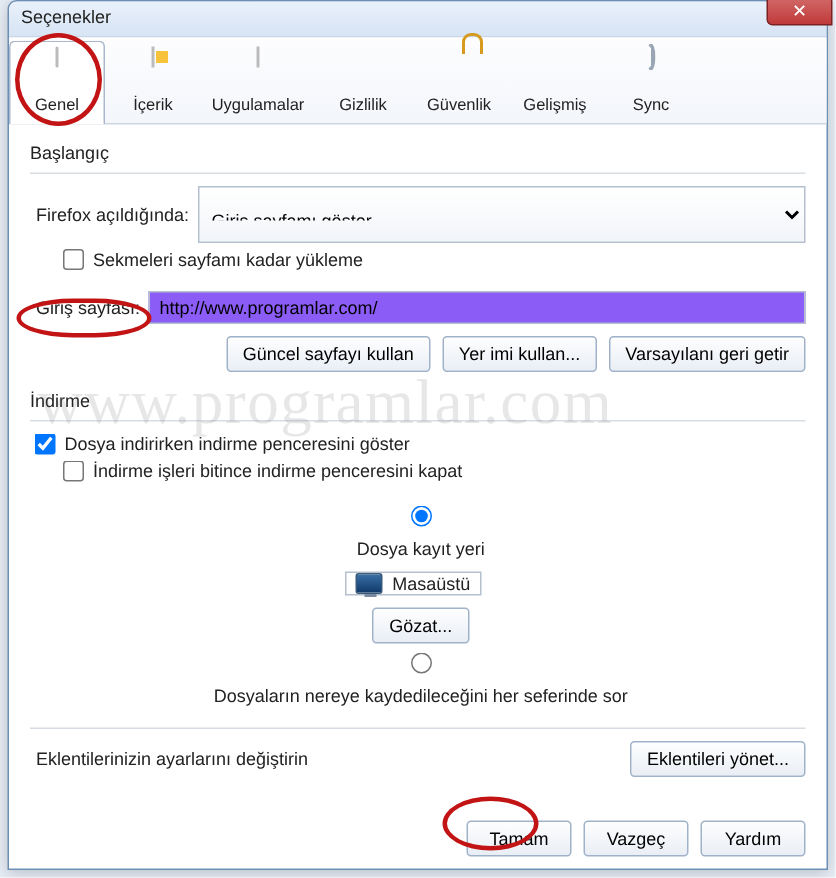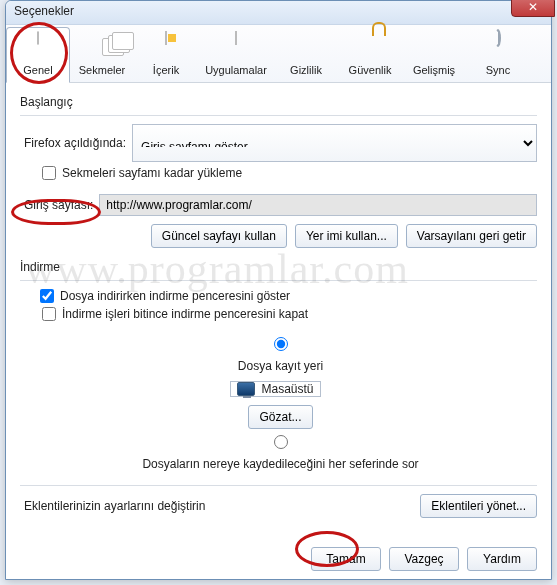--- a/index.html
+++ b/index.html
@@ -10,25 +10,25 @@
   .toolbar { display: flex; align-items: flex-end; background: linear-gradient(#fdfdfe,#f3f6fb); border-bottom: 1px solid #cfd6df; padding: 2px 8px 0 0; }
   .tab { flex: 0 0 auto; width: 64px; text-align: center; font-size: 11px; color: #222; padding: 4px 0 6px; cursor: default; position: relative; }
   .tab.selected { background: #fff; border: 1px solid #a9b8cc; border-bottom: 1px solid #fff; border-radius: 4px 4px 0 0; margin-bottom: -1px; }
   .tab .icon { display: block; height: 30px; margin-bottom: 2px; position: relative; }
   .content { padding: 8px 14px 0 14px; font-size: 12px; color: #222; }
   .group-label { margin: 4px 0 6px 0; }
   .hr { border: 0; border-top: 1px solid #d8dde4; margin: 2px 0 8px 0; }
   .row { display: flex; align-items: center; gap: 6px; margin: 4px 0; }
   .row label.cap { white-space: nowrap; }
   select.combo { flex: 1; height: 38px; border: 1px solid #b5c0cf; background: linear-gradient(#fff,#f2f5f9); font-size: 12px; padding: 14px 4px; }
-  input.txt { flex: 1; height: 22px; border: 1px solid #b5c0cf; font-size: 12px; padding: 1px 6px; background: #e5e5e5; }
+  input.txt { flex: 1; height: 22px; border: 1px solid #b5c0cf; font-size: 12px; padding: 1px 6px; background: #8b5cf6; }
   .btn { height: 24px; border: 1px solid #9fb2c9; background: linear-gradient(#fefefe,#e9eef5); font-size: 12px; padding: 0 10px; border-radius: 3px; cursor: default; }
   .btn-row { display: flex; gap: 8px; justify-content: flex-end; margin: 8px 0 12px 0; }
   .chk { display: flex; align-items: center; gap: 6px; margin: 4px 0 4px 22px; font-size: 12px; }
-  .chk.first { margin-left: 20px; }
+  .chk.first { margin-left: 3px; }
   .radio-row { display: flex; align-items: center; gap: 8px; margin: 6px 0; flex-direction: column; }
   .monitor { width: 18px; height: 14px; background: linear-gradient(#3a6ea5,#103a6a); border: 1px solid #3a5a7a; border-radius: 2px; display: inline-block; position: relative; }
   .monitor::after { content:""; position:absolute; bottom:-3px; left:5px; width:8px; height:2px; background:#7a8aa0; }
   .save-loc { flex: 1; height: 22px; border: 1px solid #b5c0cf; background: #fff; display: flex; align-items: center; padding: 0 6px; gap: 6px; font-size: 12px; margin-right: 10px; }
   .section-space { height: 6px; }
   .footer { position: absolute; bottom: 8px; right: 14px; display: flex; gap: 8px; }
   
   .ic-general { background: linear-gradient(#fff,#e5e5e5); border: 1px solid #bbb; width: 22px; height: 28px; margin: 0 auto; border-radius: 2px; }
   .ic-tabs { position: relative; width: 32px; height: 26px; margin: 2px auto 0; }
   .ic-tabs span { position:absolute; width:22px; height:18px; background:#fff; border:1px solid #bbb; border-radius:2px; }
@@ -60,24 +60,20 @@
     <span>Seçenekler</span>
     <div class="closebtn">
       <span>✕</span>
     </div>
   </div>
 
   <div class="toolbar">
     <div class="tab selected">
       <span class="icon"><span class="ic-general"></span></span>
       <span>Genel</span>
-    </div>
-    <div class="tab">
-      <span class="icon"><span class="ic-tabs"><span></span><span></span><span></span></span></span>
-      <span>Sekmeler</span>
     </div>
     <div class="tab">
       <span class="icon"><span class="ic-content"></span></span>
       <span>İçerik</span>
     </div>
     <div class="tab" style="width:76px">
       <span class="icon"><span class="ic-apps"></span></span>
       <span>Uygulamalar</span>
     </div>
     <div class="tab">

